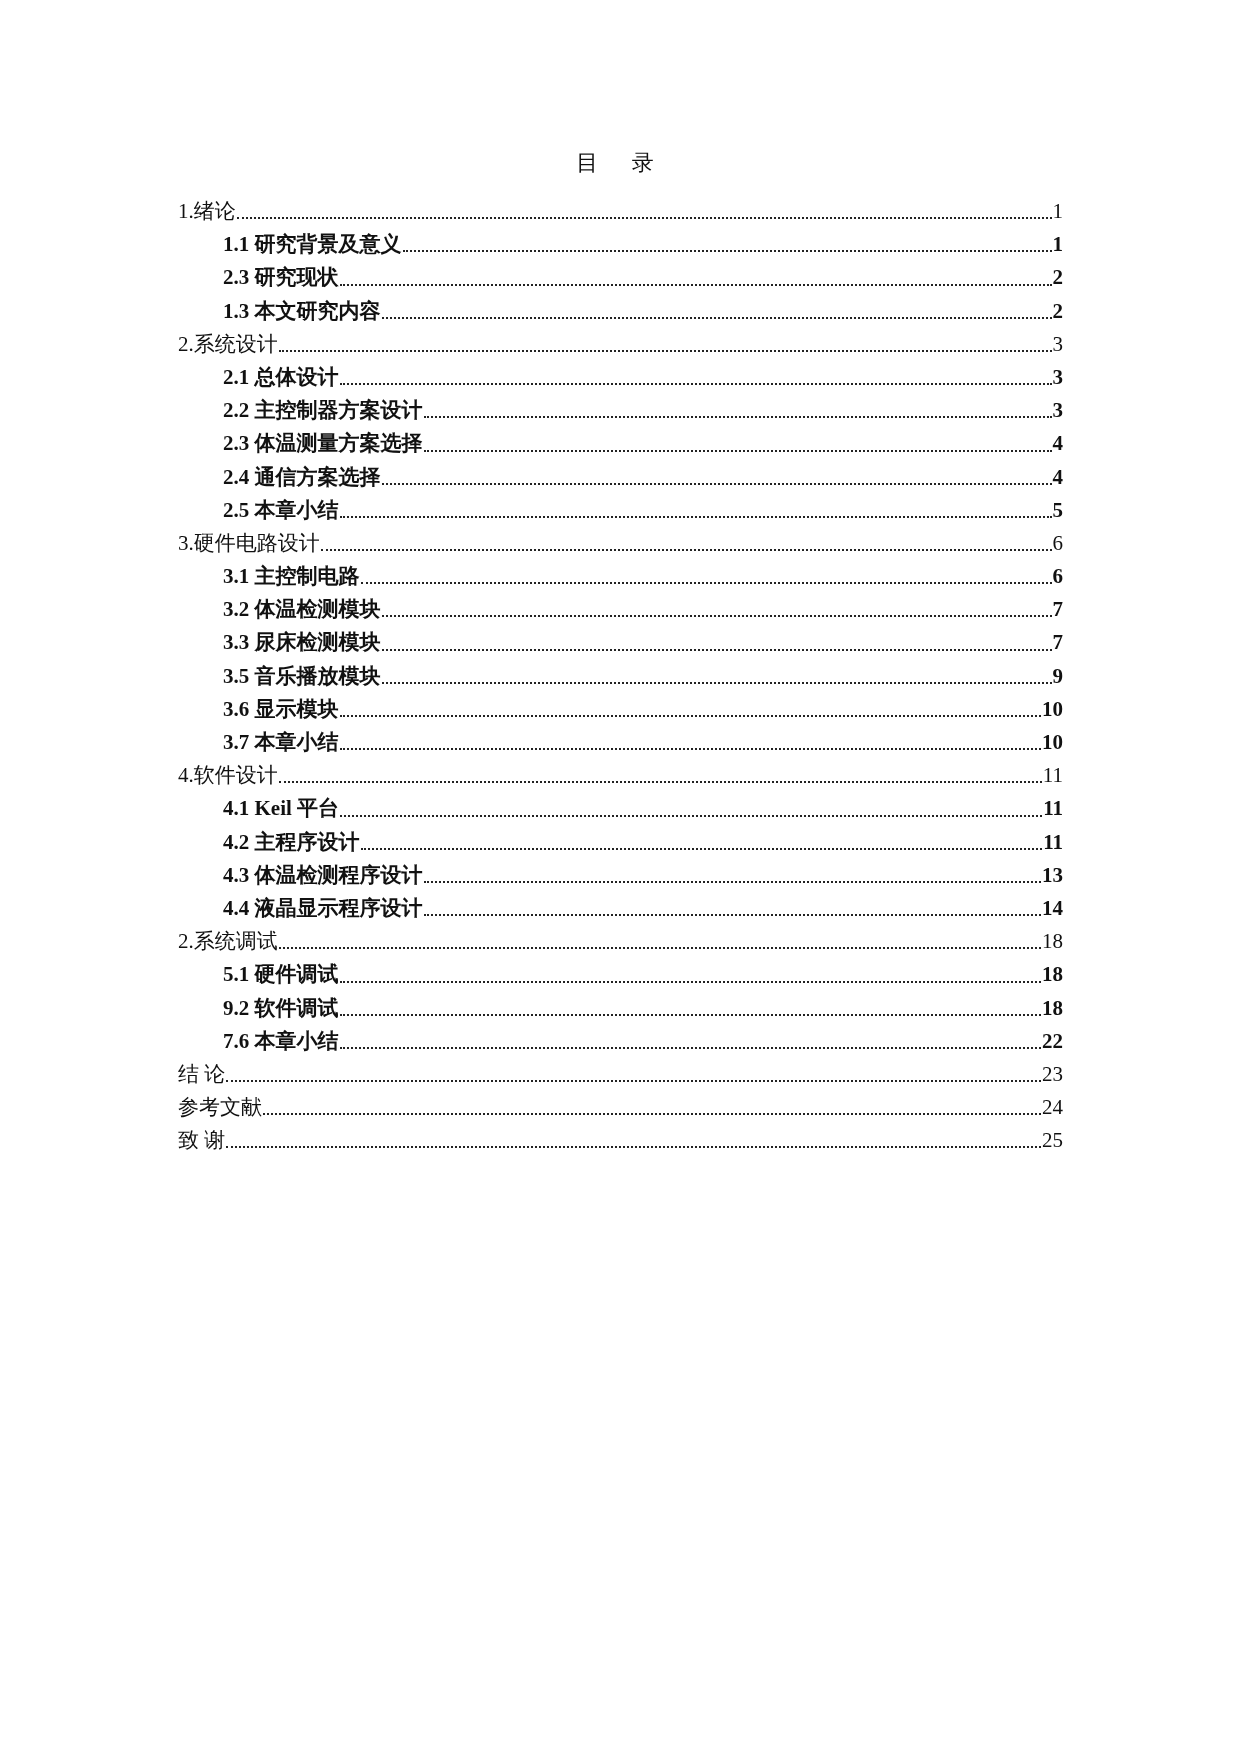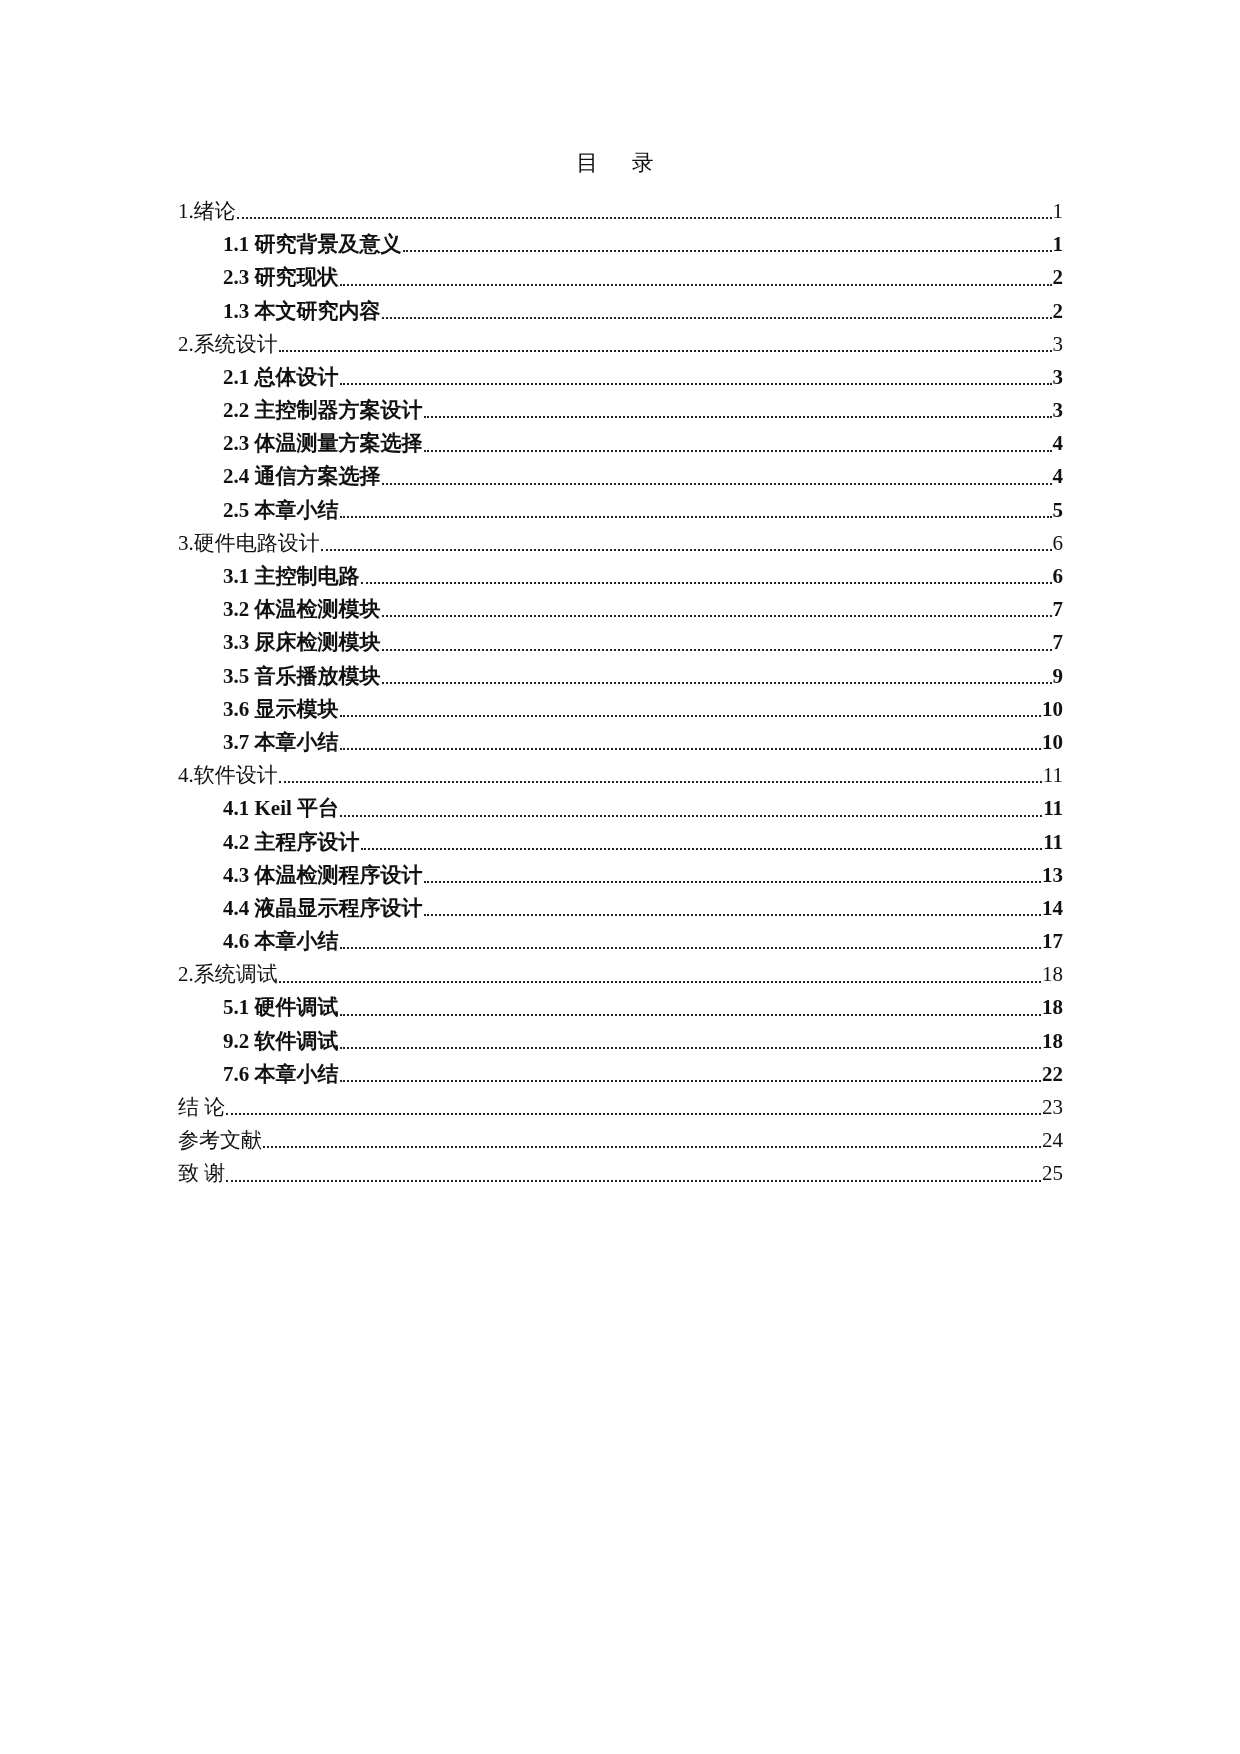--- a/index.html
+++ b/index.html
@@ -1,21 +1,21 @@
 <!DOCTYPE html>
 <html><head>
 <meta charset="utf-8">
 <style>
   html, body { margin: 0; padding: 0; background: #ffffff; }
   body { width: 1240px; height: 1754px; position: relative; overflow: hidden;
          font-family: "Liberation Serif", "DejaVu Serif", serif; color: #111; }
   .title { position: absolute; top: 148px; left: 0; width: 1244px; text-align: center;
            font-size: 22px; letter-spacing: 14px; line-height: 30px; }
   .toc { position: absolute; top: 195px; left: 178px; width: 885px; }
-  .row { display: flex; align-items: flex-end; height: 33.2px; line-height: 33.2px;
+  .row { display: flex; align-items: center; height: 33.2px; line-height: 33.2px;
          font-size: 21px; white-space: nowrap; }
   .row.sub { padding-left: 45px; font-weight: bold; }
   .label { flex: 0 0 auto; }
   .leader { flex: 1 1 auto; overflow: hidden; margin: 0 1px; position: relative; height: 33.2px; }
   .leader::before { content: ""; position: absolute; left: 0; right: 0; bottom: 9px;
          border-bottom: 2px dotted #222; }
   .page { flex: 0 0 auto; text-align: right; }
 </style>
 </head>
 <body>
@@ -126,25 +126,20 @@
     <div class="row sub">
     <span class="label">4.3 体温检测程序设计</span>
     <span class="leader"></span>
     <span class="page">13</span>
   </div>
     <div class="row sub">
     <span class="label">4.4 液晶显示程序设计</span>
     <span class="leader"></span>
     <span class="page">14</span>
   </div>
-    <div class="row sub">
-    <span class="label">4.6 本章小结</span>
-    <span class="leader"></span>
-    <span class="page">17</span>
-  </div>
     <div class="row">
     <span class="label">2.系统调试</span>
     <span class="leader"></span>
     <span class="page">18</span>
   </div>
     <div class="row sub">
     <span class="label">5.1 硬件调试</span>
     <span class="leader"></span>
     <span class="page">18</span>
   </div>

